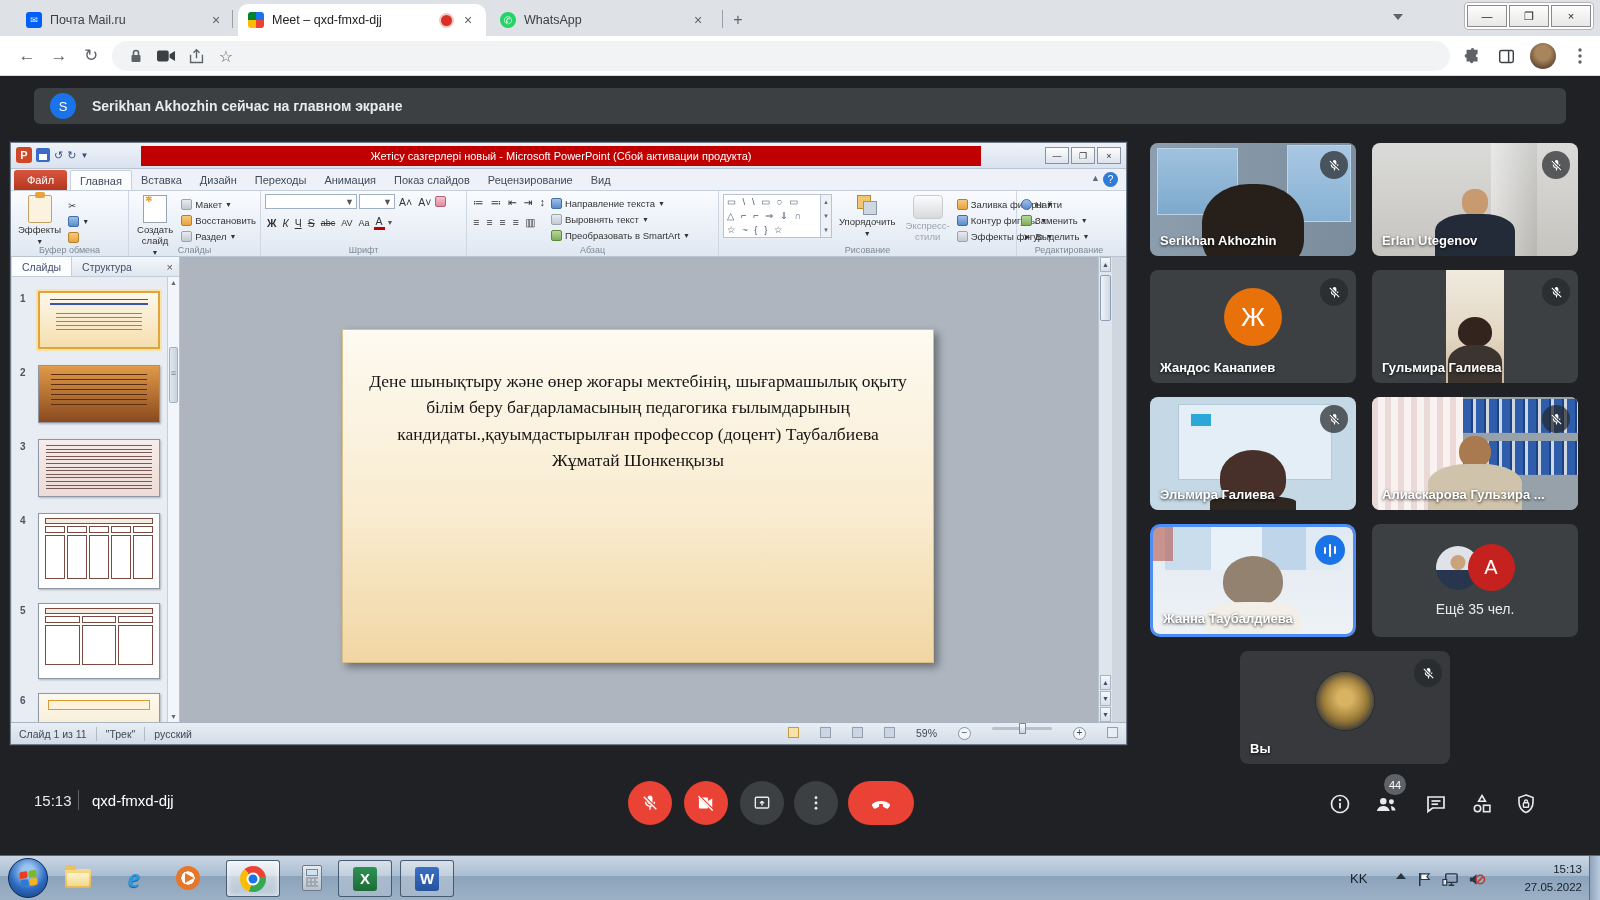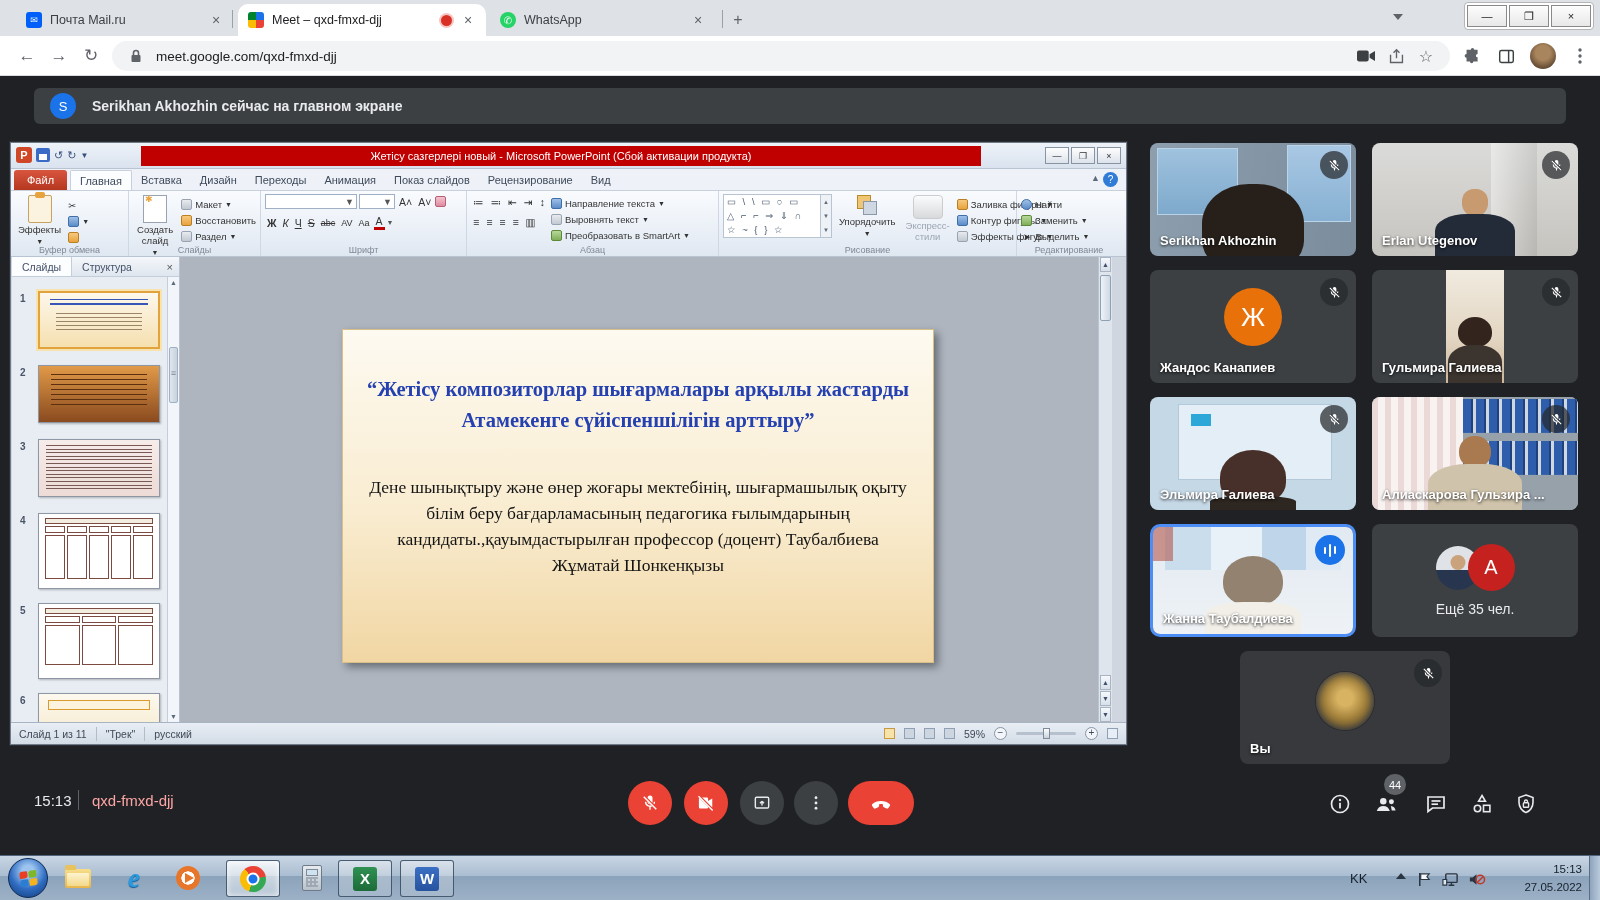--- a/index.html
+++ b/index.html
@@ -90,21 +90,21 @@
   .ava-photo::before{content:"";position:absolute;top:9px;left:50%;transform:translateX(-50%);width:15px;height:15px;border-radius:50%;background:#caa27c;}
   .ava-a{width:47px;height:47px;border-radius:50%;background:#c5221f;color:#fff;display:flex;align-items:center;justify-content:center;font-size:20px;margin-left:-12px;position:relative;z-index:2;}
   .more-label{color:#e8eaed;font-size:14px;}
   .emblem{position:absolute;left:50%;top:44%;transform:translate(-50%,-50%);width:58px;height:58px;border-radius:50%;
     background:radial-gradient(circle at 50% 45%,#d7b362 0 18%,#a8863f 45%,#6b5426 75%,#46381c 100%);
     box-shadow:inset 0 0 8px #223457, 0 0 0 1px #2c2c30;}
 
   
   .btime{position:absolute;left:34px;top:792px;font-size:15px;color:#e8eaed;}
   .bsep{position:absolute;left:78px;top:790px;width:1px;height:20px;background:#5f6368;}
-  .bcode{position:absolute;left:92px;top:792px;font-size:15px;color:#fca5a5;}
+  .bcode{position:absolute;left:92px;top:792px;font-size:15px;color:#ffffff;}
   .ctrl{position:absolute;top:781px;width:44px;height:44px;border-radius:50%;display:flex;align-items:center;justify-content:center;}
   .ctrl.red{background:#ea4335;}
   .ctrl.dark{background:#3c4043;}
   .ctrl.end{width:66px;border-radius:22px;}
   .ricon{position:absolute;top:790px;width:28px;height:28px;display:flex;align-items:center;justify-content:center;}
   .badge{position:absolute;left:1384px;top:774px;min-width:22px;height:21px;border-radius:11px;background:#5f6368;color:#fff;font-size:11px;display:flex;align-items:center;justify-content:center;z-index:3;}
 
   
   .ppt{position:absolute;left:10px;top:142px;width:1117px;height:603px;background:#cfd6e0;border:1px solid #6f7b8a;box-shadow:0 0 0 1px #2c3036;}
   .ppt-title{position:absolute;left:0;top:0;right:0;height:26px;background:linear-gradient(#eef3f9,#d9e2ee);border-bottom:1px solid #b9c4d2;}
@@ -184,21 +184,21 @@
   .canvas{position:absolute;left:169px;top:114px;right:14px;bottom:22px;background:#aeb5bf;overflow:hidden;}
   .slide{position:absolute;left:162px;top:72px;width:592px;height:334px;background:linear-gradient(#fdfaf1 0%,#f9ecd0 55%,#f1d6a3 100%);box-shadow:4px 4px 8px rgba(0,0,0,.4);border:1px solid #d9c089;}
   .slide-title{margin:44px 16px 0;text-align:center;font-family:"Liberation Serif",serif;font-weight:bold;font-size:20.5px;line-height:1.5;color:#2540b0;}
   .slide-body{margin:38px 20px 0;text-align:center;font-family:"Liberation Serif",serif;font-size:17.5px;line-height:1.5;color:#141414;}
   .vscroll{position:absolute;right:0;top:0;bottom:0;width:14px;background:#dfe5ec;border-left:1px solid #b9c4d2;}
   .vbtn{position:absolute;left:1px;right:1px;height:15px;background:linear-gradient(#f6f9fc,#d7dfe9);border:1px solid #a8b4c2;font-size:7px;color:#43506a;display:flex;align-items:center;justify-content:center;}
   .vthumb{position:absolute;left:1px;right:1px;top:18px;height:46px;background:linear-gradient(90deg,#eef3f8,#cfd9e4);border:1px solid #8fa0b4;border-radius:2px;}
   
   .pstatus{position:absolute;left:0;right:0;bottom:0;height:22px;background:linear-gradient(#e9eef5,#d3dce6);border-top:1px solid #a8b4c2;font-size:10.5px;color:#3f4a58;display:flex;align-items:center;padding:0 8px;gap:9px;}
   .sb-sep{width:1px;height:14px;background:#b2bcc8;}
-  .sb-right{margin-left:auto;display:flex;align-items:center;gap:9px;}
+  .sb-right{margin-left:auto;display:flex;gap:21px;}
   .vic{width:11px;height:11px;background:#cdd6e0;border:1px solid #8fa0b4;display:inline-block;}
   .vic.on{background:#f7e2a9;border-color:#c89a3f;}
   .zbtn{width:13px;height:13px;border-radius:50%;border:1px solid #8a94a2;background:#f2f6fa;line-height:10px;text-align:center;font-size:10px;color:#3f4a58;}
   .ztrack{width:60px;height:3px;background:#b7c1cd;position:relative;border-radius:2px;}
   .zthumb{position:absolute;left:45%;top:-4px;width:7px;height:11px;background:linear-gradient(#fdfdfd,#c8d2dd);border:1px solid #7e8a99;}
 
   
   .taskbar{position:absolute;left:0;top:855px;width:1600px;height:45px;background:linear-gradient(#c9d6e4 0%,#aabdd1 45%,#8ba3bb 46%,#9db1c6 100%);border-top:1px solid #51667c;}
   .orb{position:absolute;left:8px;top:2px;width:40px;height:40px;border-radius:50%;background:radial-gradient(circle at 50% 32%,#9cc4ef 0 18%,#2f6cc2 55%,#123a75 100%);border:1px solid #0e2a52;display:flex;align-items:center;justify-content:center;}
   .flag{display:grid;grid-template-columns:8px 8px;grid-template-rows:7px 7px;gap:1px;transform:rotate(-8deg);}
@@ -268,21 +268,20 @@
     <div class="navbtn" style="left:14px;">←</div>
     <div class="navbtn" style="left:46px;">→</div>
     <div class="navbtn" style="left:78px;">↻</div>
     <div class="omnibox">
       <span class="obicon">
         <svg width="12" height="14" viewBox="0 0 12 14">
             <rect x="1.5" y="6" width="9" height="7" rx="1" fill="#5f6368"></rect>
             <path d="M3.5 6V4a2.5 2.5 0 0 1 5 0v2" stroke="#5f6368" stroke-width="1.6" fill="none"></path>
           </svg>
       </span>
-      <span class="url">meet.google.com/qxd-fmxd-djj</span>
       <span class="obicon">
         <svg width="18" height="14" viewBox="0 0 20 14">
             <rect x="0" y="1" width="13" height="12" rx="2" fill="#3c4043"></rect>
             <path d="M14 5l6-3.5v11L14 9z" fill="#3c4043"></path>
           </svg>
       </span>
       <span class="obicon">
         <svg width="17" height="17" viewBox="0 0 20 20" fill="none" stroke="#5f6368" stroke-width="1.6">
             <path d="M3 8v9h14V8"></path>
             <path d="M10 12V2.5"></path>
@@ -580,21 +579,20 @@
       </div>
       <div class="pscroll">
         <div style="padding-top:2px;">▲</div>
         <div class="pthumb"></div>
         <div style="position:absolute;bottom:2px;left:0;right:0;">▼</div>
       </div>
     </div>
 
     <div class="canvas">
       <div class="slide">
-        <div class="slide-title">“Жетісу композиторлар шығармалары арқылы жастарды  Атамекенге сүйіспеншілігін арттыру”</div>
         <div class="slide-body">Дене шынықтыру және өнер жоғары мектебінің, шығармашылық оқыту білім беру бағдарламасының педагогика ғылымдарының кандидаты.,қауымдастырылған профессор (доцент) Таубалбиева Жұматай Шонкенқызы</div>
       </div>
       <div class="vscroll">
         <div class="vbtn" style="top:0;">▲</div>
         <div class="vthumb"></div>
         <div class="vbtn" style="bottom:32px;">▲</div>
         <div class="vbtn" style="bottom:16px;">▼</div>
         <div class="vbtn" style="bottom:0;">▼</div>
       </div>
     </div>

